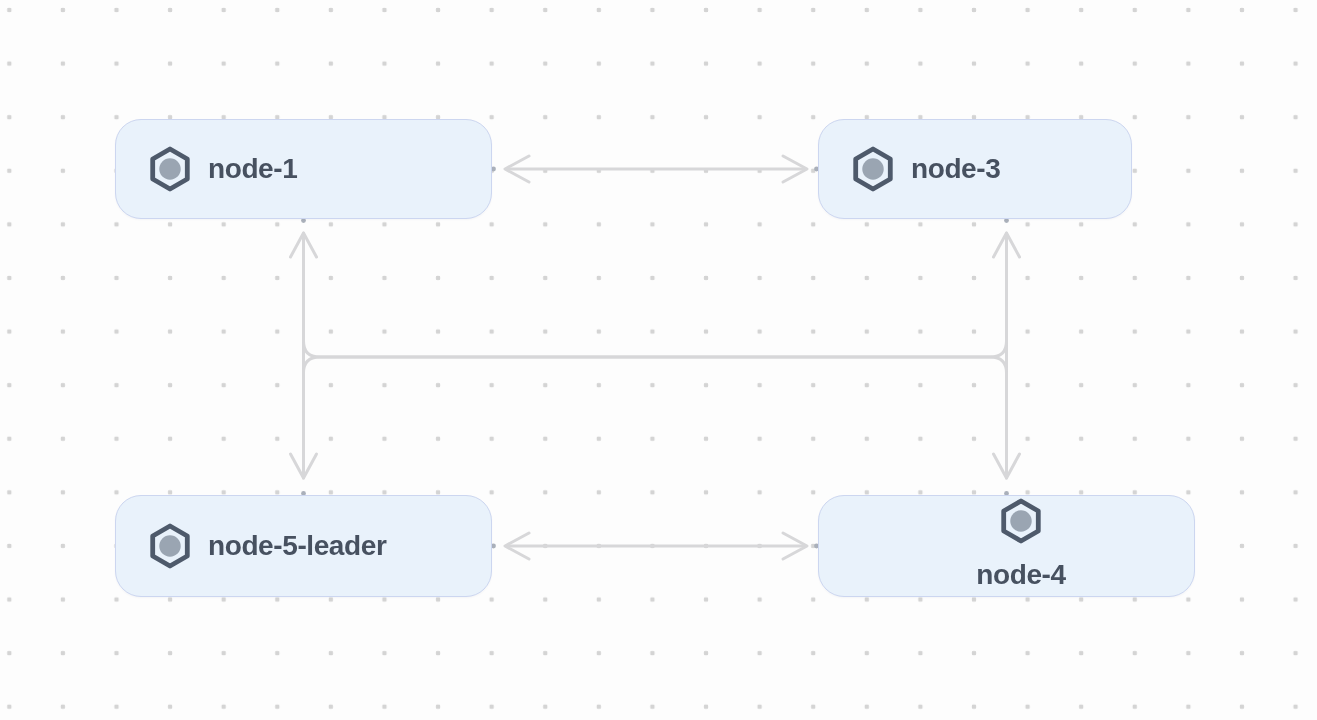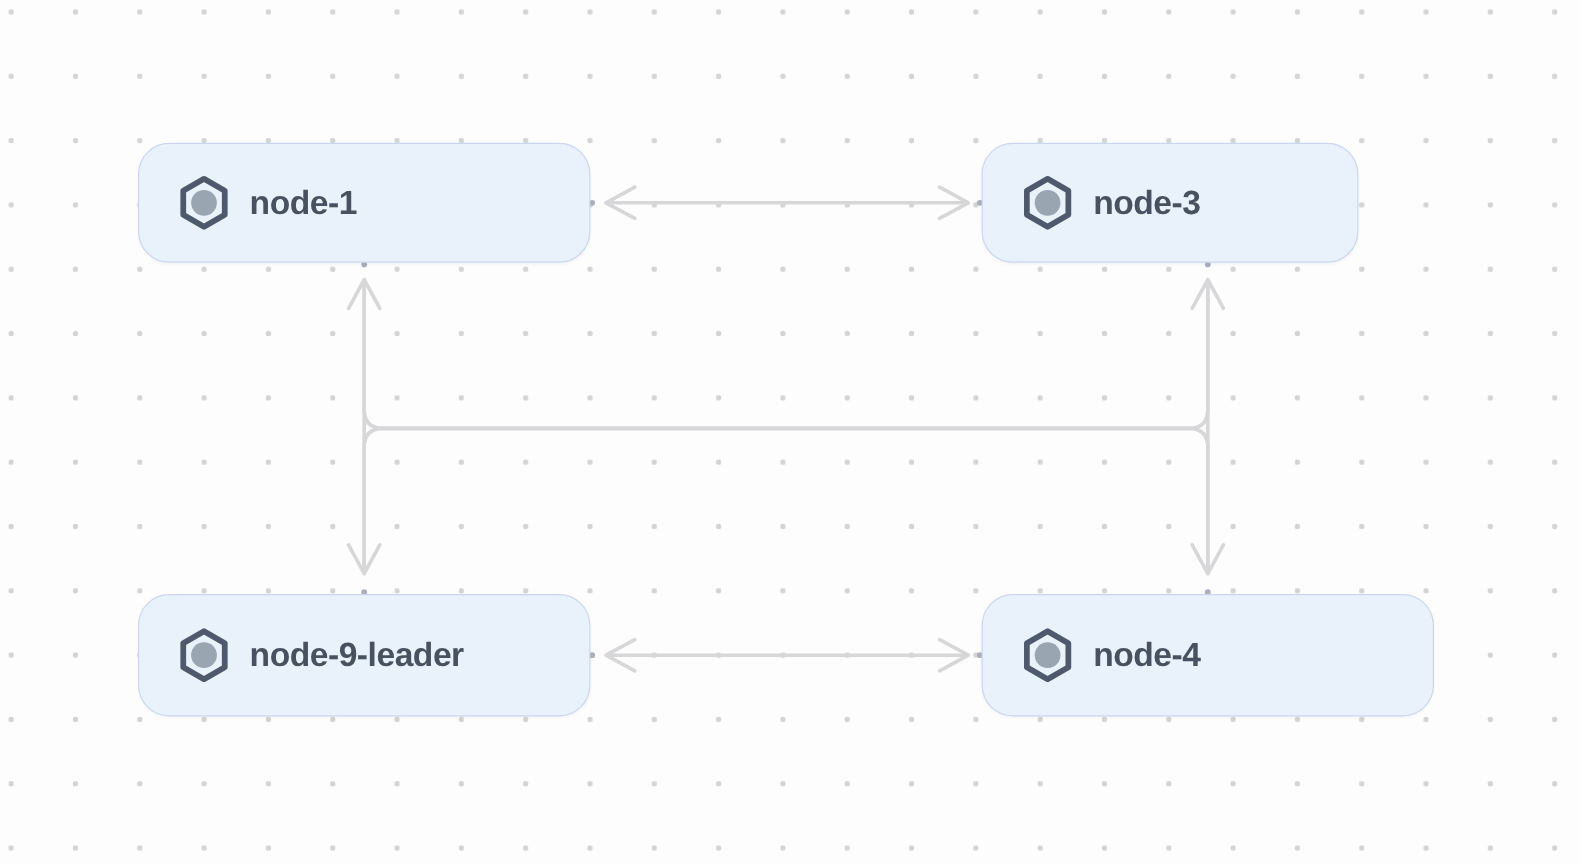--- a/index.html
+++ b/index.html
@@ -111,23 +111,23 @@
     </span>
     <span class="node-label">node-3</span>
   </div>
       <div class="node" style="left: 115px; top: 495px; width: 377px; height: 102px;">
     <span class="node-icon">
       <svg viewBox="0 0 48 48" xmlns="http://www.w3.org/2000/svg">
         <path class="hex-outline" d="M24 4.8 L40.6 14.4 V33.6 L24 43.2 L7.4 33.6 V14.4 Z" fill="none" stroke-width="4.6" stroke-linejoin="round" stroke="#4e5a6b"></path>
         <circle class="hex-dot" cx="24" cy="24" r="10.3" fill="#9aa5b2"></circle>
       </svg>
     </span>
-    <span class="node-label">node-9-leader</span>
+    <span class="node-label">node-5-leader</span>
   </div>
-      <div class="node" style="left: 818px; top: 495px; width: 377px; height: 102px;">
+      <div class="node" style="left: 818px; top: 495px; width: 377px; height: 102px; flex-direction: column;">
     <span class="node-icon">
       <svg viewBox="0 0 48 48" xmlns="http://www.w3.org/2000/svg">
         <path class="hex-outline" d="M24 4.8 L40.6 14.4 V33.6 L24 43.2 L7.4 33.6 V14.4 Z" fill="none" stroke-width="4.6" stroke-linejoin="round" stroke="#4e5a6b"></path>
         <circle class="hex-dot" cx="24" cy="24" r="10.3" fill="#9aa5b2"></circle>
       </svg>
     </span>
     <span class="node-label">node-4</span>
   </div>
     </div>
 </div>

